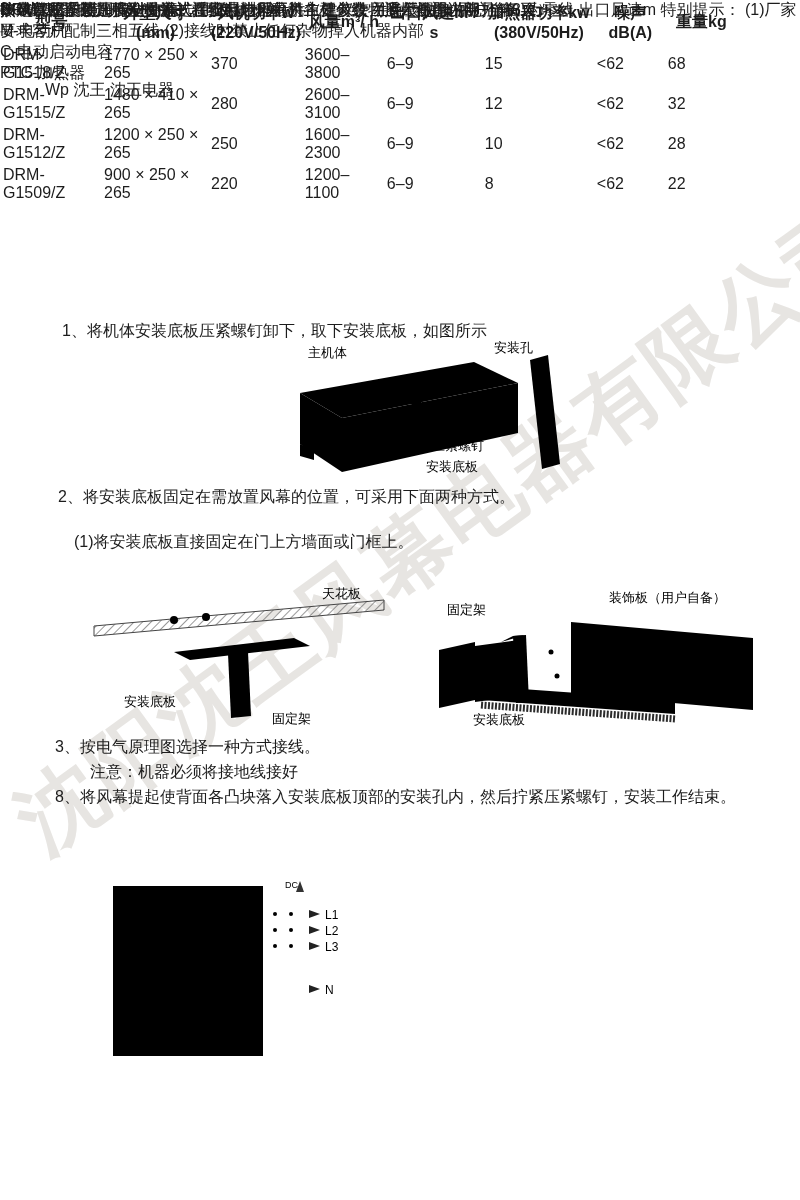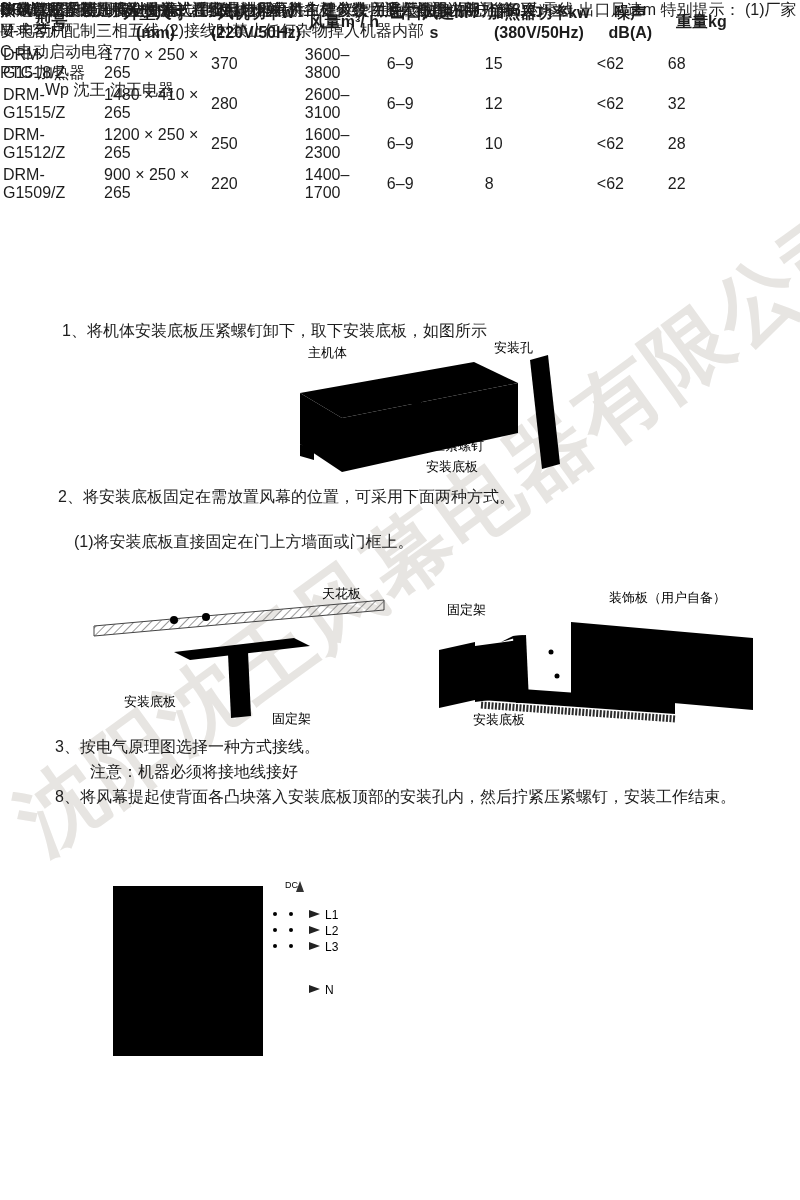--- a/index.html
+++ b/index.html
@@ -129,21 +129,21 @@
         <td>1600–2300</td>
         <td>6–9</td>
         <td>10</td>
         <td>&lt;62</td>
         <td>28</td>
       </tr>
       <tr>
         <td>DRM-G1509/Z</td>
         <td>900 × 250 × 265</td>
         <td>220</td>
-        <td>1400–1700</td>
+        <td>1200–1100</td>
         <td>6–9</td>
         <td>8</td>
         <td>&lt;62</td>
         <td>22</td>
       </tr>
     </tbody>
   </table>
 
   <div class="abs z sec-title">热风幕的安装（特别提示：在安装过程中禁止任何杂物掉入机器内部）</div>
   <div class="abs z step" style="left:62px;top:321px">1、将机体安装底板压紧螺钉卸下，取下安装底板，如图所示</div>

